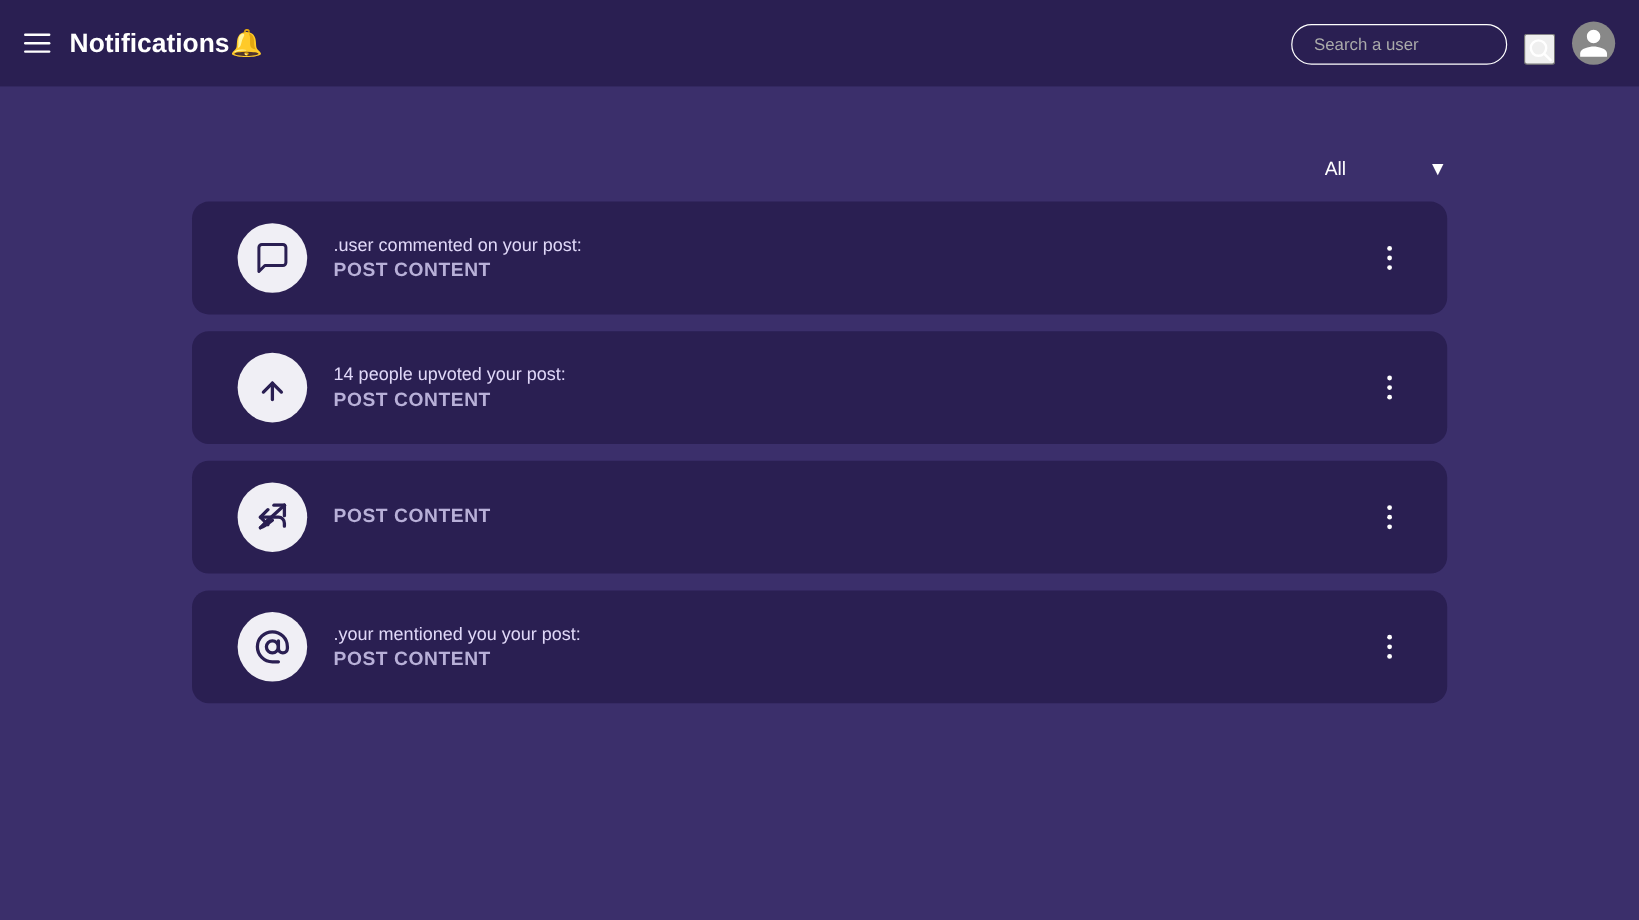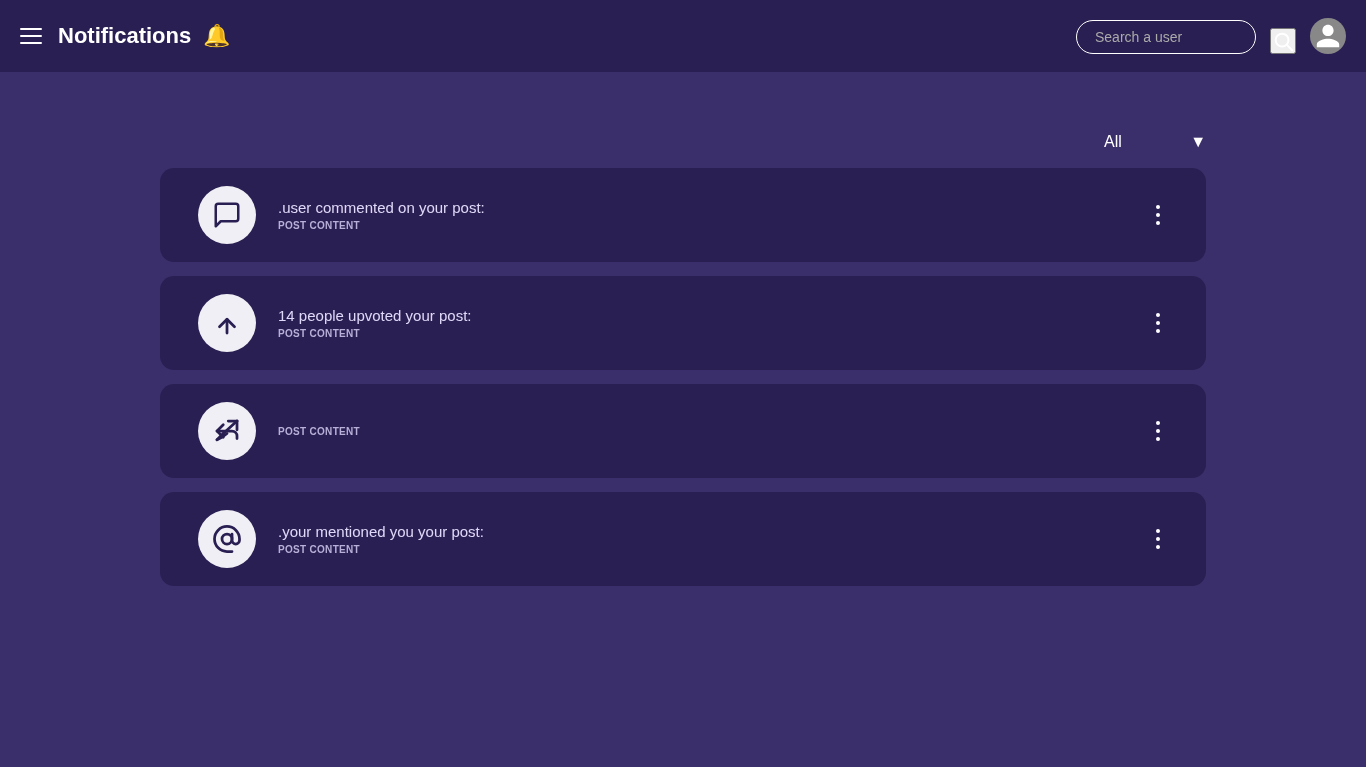--- a/index.html
+++ b/index.html
@@ -45,21 +45,21 @@
       background: #fff;
       border-radius: 2px;
     }
 
     .navbar-title {
       color: #ffffff;
       font-size: 22px;
       font-weight: 600;
       display: flex;
       align-items: center;
-      gap: 12px;
+      gap: 1px;
     }
 
     .bell-icon {
       font-size: 22px;
     }
 
     .navbar-right {
       display: flex;
       align-items: flex-end;
       gap: 14px;
@@ -180,21 +180,21 @@
 
     .notif-title {
       color: #e0d8f8;
       font-size: 15px;
       font-weight: 400;
       margin-bottom: 4px;
     }
 
     .notif-post {
       color: #b8b0d8;
-      font-size: 10px;
+      font-size: 16px;
       font-weight: 600;
       letter-spacing: 0.03em;
     }
 
     .notif-more-btn {
       color: #fff;
       font-size: 22px;
       cursor: pointer;
       padding: 4px 8px;
       display: flex;

